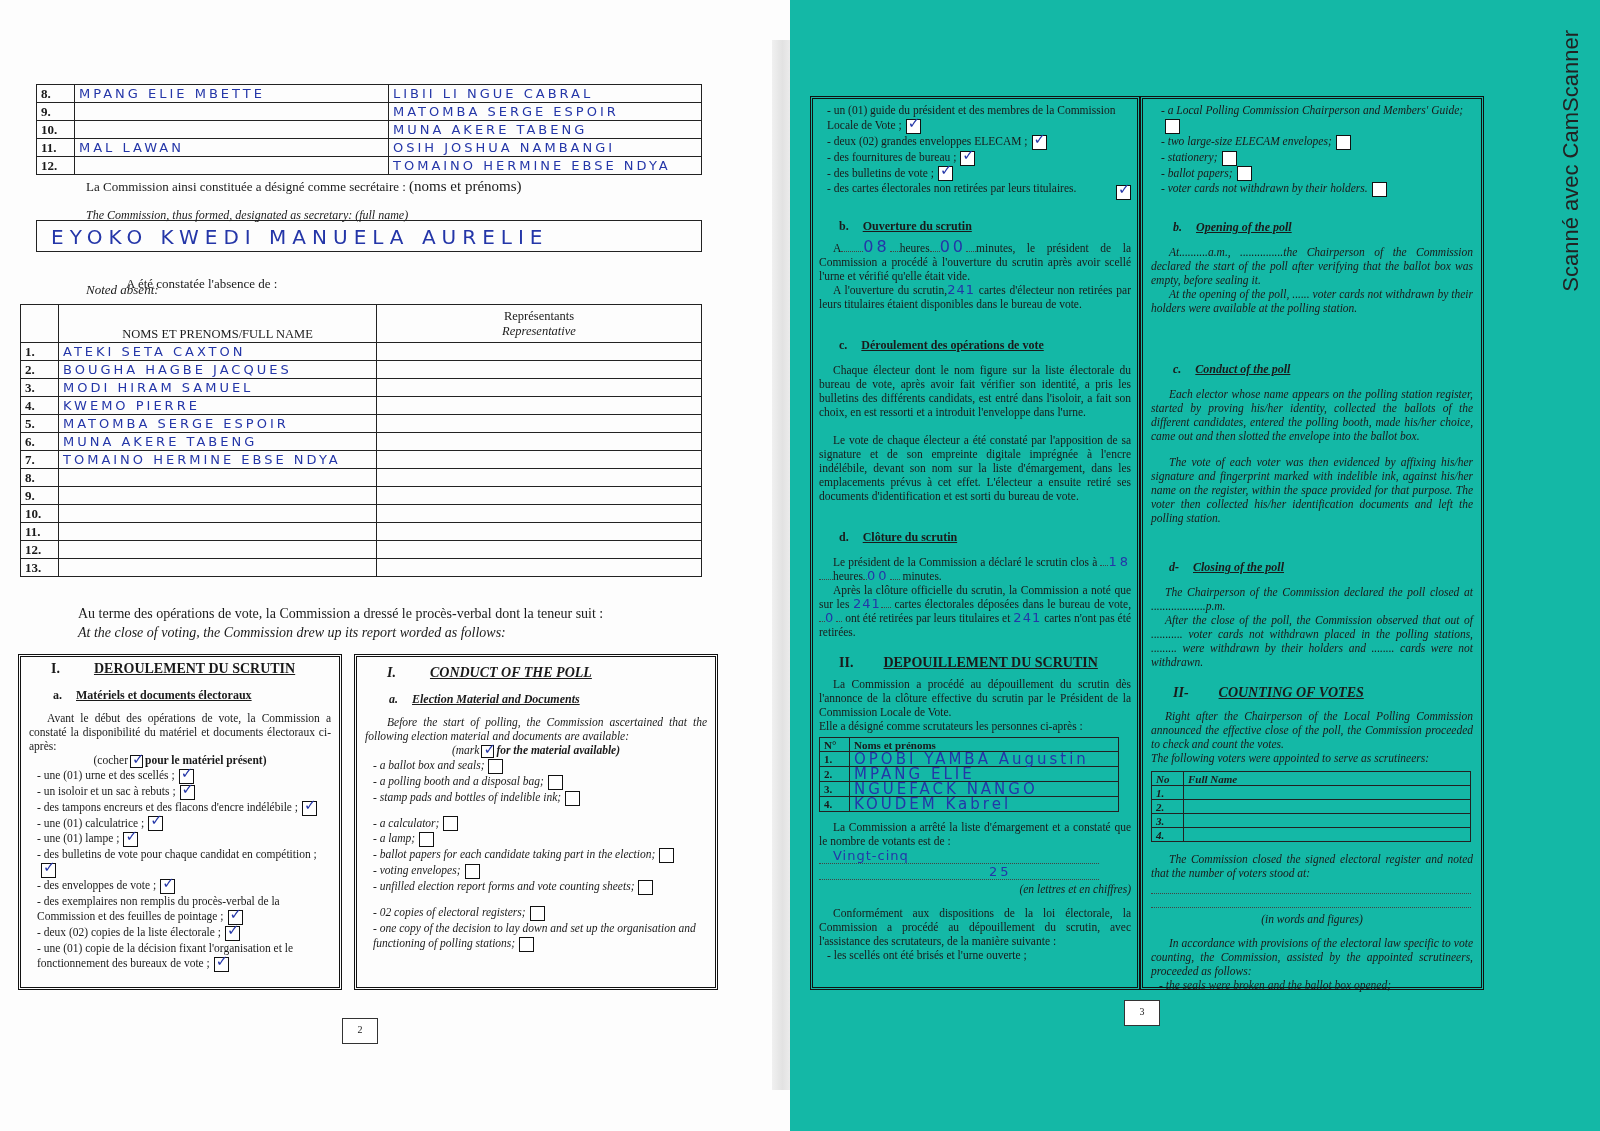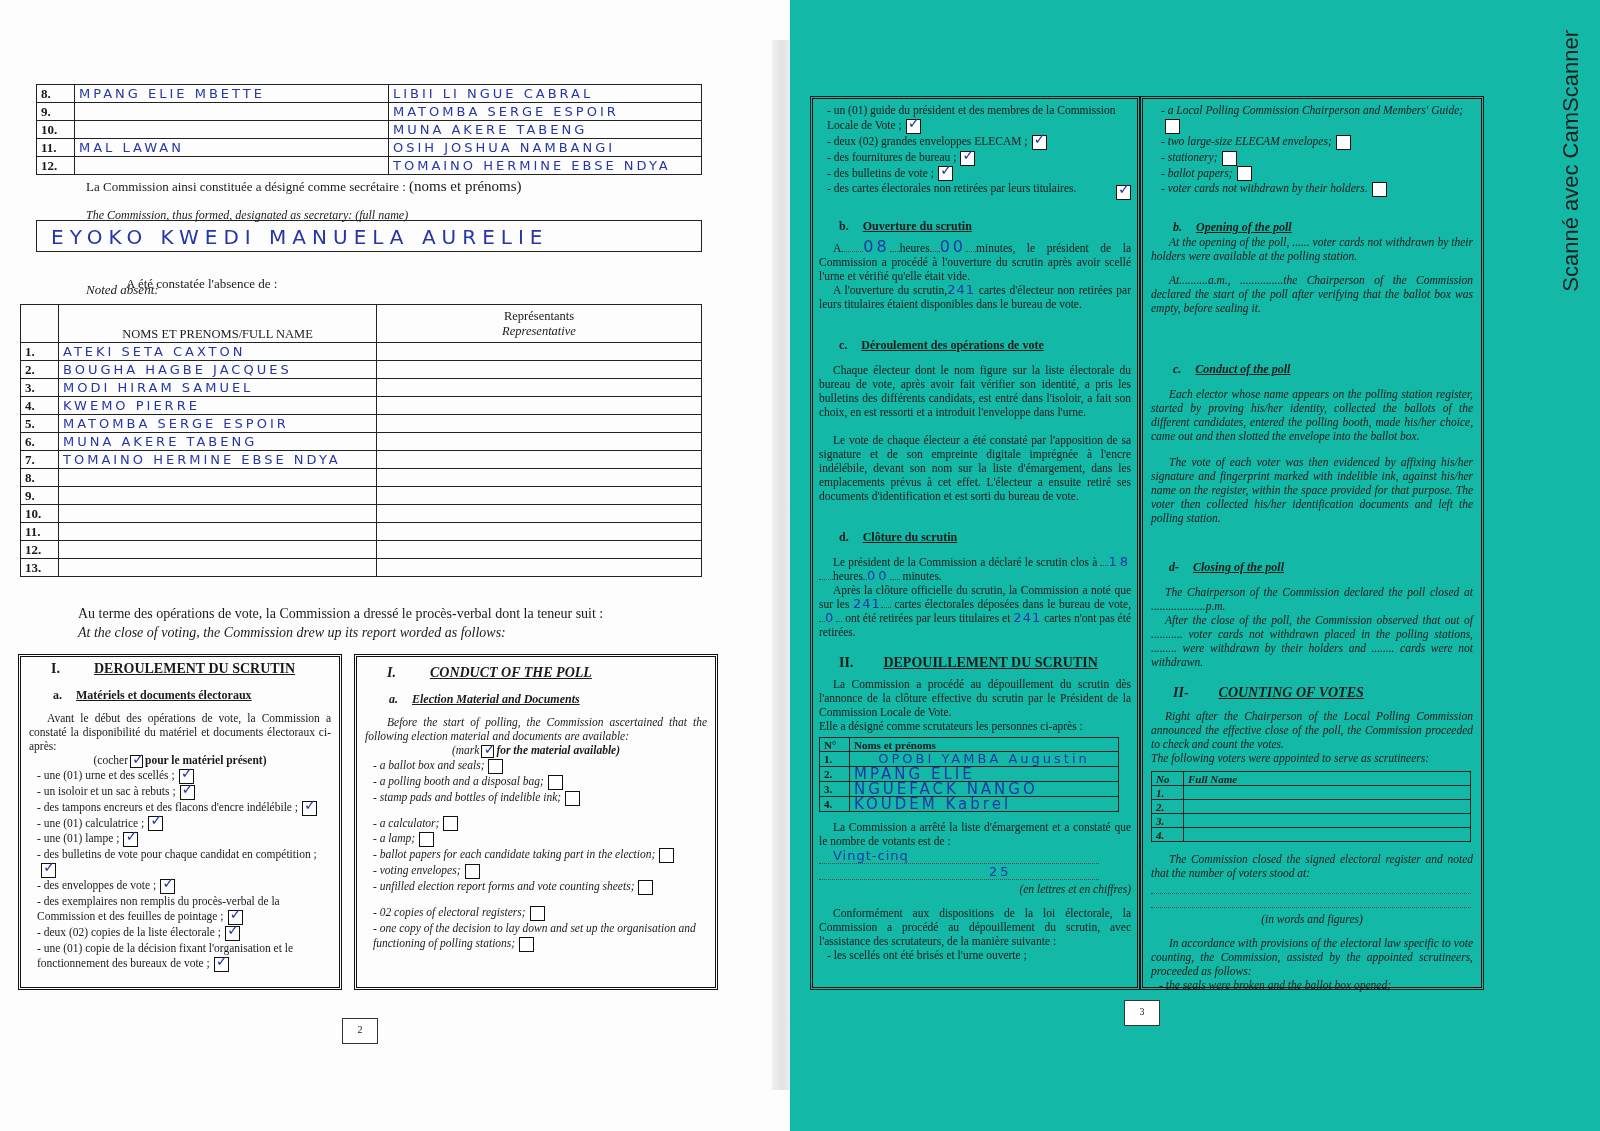--- a/index.html
+++ b/index.html
@@ -263,21 +263,21 @@
     <div class="para" style="margin-top:6px; text-indent:14px;">La Commission a procédé au dépouillement du scrutin dès l'annonce de la clôture effective du scrutin par le Président de la Commission Locale de Vote.</div>
     <div class="para">Elle a désigné comme scrutateurs les personnes ci-après :</div>
     <table class="grid" style="position:relative; width:300px; margin-top:4px;">
       <tbody>
           <tr>
         <td class="b" style="width:30px; height:14px; font-size:11px;">N°</td>
         <td class="b" style="font-size:11px; height:14px;">Noms et prénoms</td>
       </tr>
       <tr>
             <td class="b" style="font-size:11px; height:14px;">1.</td>
-            <td class="hw" style="font-size:13px; height:14px; line-height:14px;text-align:center;">OPOBI YAMBA Augustin</td>
+            <td class="hw" style="font-size:15px; height:14px; line-height:14px;">OPOBI YAMBA Augustin</td>
           </tr>
       <tr>
             <td class="b" style="font-size:11px; height:14px;">2.</td>
             <td class="hw" style="font-size:15px; height:14px; line-height:14px;">MPANG ELIE</td>
           </tr>
       <tr>
             <td class="b" style="font-size:11px; height:14px;">3.</td>
             <td class="hw" style="font-size:15px; height:14px; line-height:14px;">NGUEFACK NANGO</td>
           </tr>
       <tr>
@@ -300,22 +300,22 @@
       <div class="item"><span>- two large-size ELECAM envelopes;</span><span class="cb"></span></div>
       <div class="item"><span>- stationery;</span><span class="cb"></span></div>
       <div class="item"><span>- ballot papers;</span><span class="cb"></span></div>
       <div class="item"><span>- voter cards not withdrawn by their holders.</span><span class="cb"></span></div>
     </div>
 
     <div class="it" style="margin-top:20px; margin-left:22px;">
       <span class="b" style="font-size:12px;">b.</span>
       <span class="subtitle" style="margin-left:10px;">Opening of the poll</span>
     </div>
+    <div class="para it" style="margin-top:10px; text-indent:18px;">At..........a.m., ...............the Chairperson of the Commission declared the start of the poll after verifying that the ballot box was empty, before sealing it.</div>
     <div class="para it" style="text-indent:18px;">At the opening of the poll, ...... voter cards not withdrawn by their holders were available at the polling station.</div>
-    <div class="para it" style="margin-top:10px; text-indent:18px;">At..........a.m., ...............the Chairperson of the Commission declared the start of the poll after verifying that the ballot box was empty, before sealing it.</div>
 
     <div class="it" style="margin-top:44px; margin-left:22px;">
       <span class="b" style="font-size:12px;">c.</span>
       <span class="subtitle" style="margin-left:10px;">Conduct of the poll</span>
     </div>
     <div class="para it" style="margin-top:10px; text-indent:18px;">Each elector whose name appears on the polling station register, started by proving his/her identity, collected the ballots of the different candidates, entered the polling booth, made his/her choice, came out and then slotted the envelope into the ballot box.</div>
     <div class="para it" style="margin-top:12px; text-indent:18px;">The vote of each voter was then evidenced by affixing his/her signature and fingerprint marked with indelible ink, against his/her name on the register, within the space provided for that purpose. The voter then collected his/her identification documents and left the polling station.</div>
 
     <div class="it" style="margin-top:32px; margin-left:18px;">
       <span class="b" style="font-size:12px;">d-</span>

